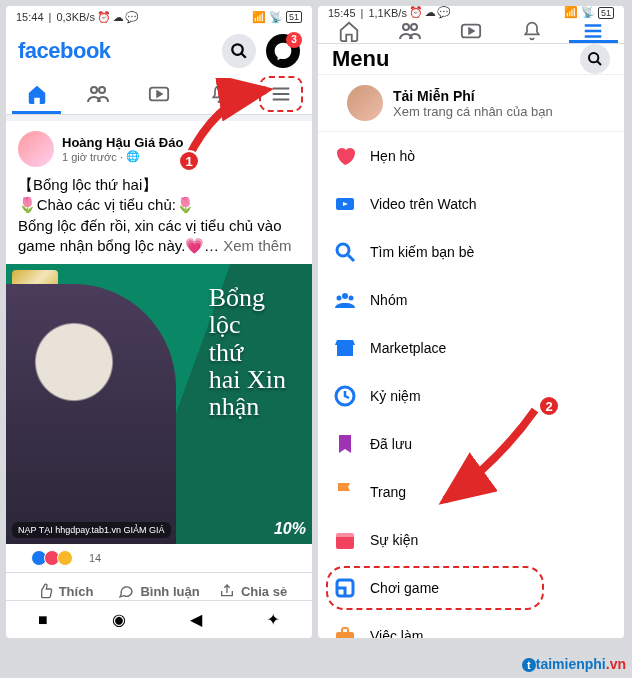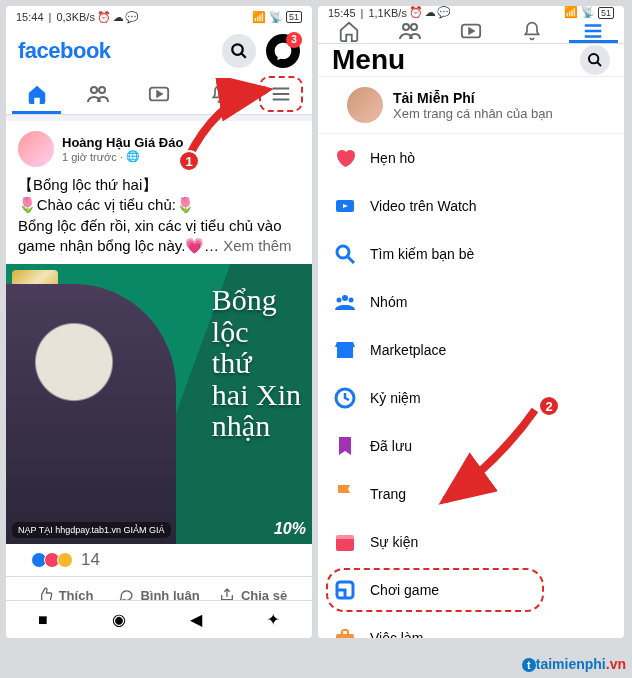--- a/index.html
+++ b/index.html
@@ -21,32 +21,32 @@
 .feed{flex:1;background:#f0f2f5;overflow:hidden}
 .post{background:#fff;margin-top:6px;padding:10px 12px 6px}
 .post-head{display:flex;gap:8px;align-items:center}
 .avatar{width:36px;height:36px;border-radius:50%;background:linear-gradient(135deg,#ff9a9e,#fecfef)}
 .post-name{font-weight:700;font-size:13px;color:#050505}
 .post-time{font-size:11px;color:#65676b;display:flex;align-items:center;gap:3px}
 .post-body{margin-top:8px;font-size:15px;color:#050505;line-height:1.35}
 .post-body .see-more{color:#65676b}
 .post-img{margin:8px -12px 0;height:280px;background:linear-gradient(110deg,#0a8765 55%,#0f6a4f 55%);position:relative;overflow:hidden}
 .post-img-char{position:absolute;left:0;bottom:0;width:170px;height:260px;background:radial-gradient(circle at 40% 30%,#e8e2d8 18%,transparent 19%),linear-gradient(180deg,#4a3c5a 0%,#2a2638 100%);border-top-right-radius:60% 40%}
-.post-img-text{position:absolute;right:11px;top:20px;color:#fff;font-family:cursive;font-size:30px;line-height:1.05;text-shadow:0 2px 3px rgba(0,0,0,.4)}
+.post-img-text{position:absolute;right:26px;top:20px;color:#fff;font-family:cursive;font-size:26px;line-height:1.05;text-shadow:0 2px 3px rgba(0,0,0,.4)}
 .post-img-banner{position:absolute;left:6px;bottom:6px;font-size:9px;color:#fff;background:rgba(0,0,0,.5);padding:3px 6px;border-radius:6px}
 .hhgd-logo{position:absolute;left:6px;top:6px;width:46px;height:28px;background:linear-gradient(135deg,#d4af37,#f4e5b8,#d4af37);border-radius:4px}
 .discount{position:absolute;right:6px;bottom:6px;font-size:16px;color:#fff;font-weight:900;font-style:italic}
-.reactions{padding:6px 16px;display:flex;align-items:center;gap:8px;font-size:17px;color:#65676b}
+.reactions{padding:6px 16px;display:flex;align-items:center;gap:16px;font-size:11px;color:#65676b}
 .react-icons{display:flex}
 .react-i{width:16px;height:16px;border-radius:50%;margin-left:-3px;border:1px solid #fff}
 .post-actions{display:flex;border-top:1px solid #dadde1;margin:0 -12px;padding:0 12px}
 .pa{flex:1;display:flex;align-items:center;justify-content:center;gap:6px;height:36px;font-size:13px;color:#65676b;font-weight:600}
 
 .menu-header{height:42px;background:#fff;display:flex;align-items:center;justify-content:space-between;padding:0 14px;border-bottom:1px solid #eee}
-.menu-title{font-size:28px;font-weight:800;color:#050505}
+.menu-title{font-size:22px;font-weight:800;color:#050505}
 .profile-row{background:#fff;display:flex;align-items:center;gap:10px;padding:10px 29px;border-bottom:1px solid #eee}
 .prof-av{width:36px;height:36px;border-radius:50%;background:linear-gradient(135deg,#c97,#eba)}
 .prof-name{font-weight:700;font-size:14px;color:#050505}
 .prof-sub{font-size:13px;color:#65676b}
 .menu-list{background:#fff}
 .mi{display:flex;align-items:center;gap:12px;padding:11px 14px;font-size:14px;color:#050505;position:relative}
 .mi-icon{width:26px;height:26px;border-radius:50%;display:flex;align-items:center;justify-content:center}
 .mi-hl{position:absolute;left:8px;right:80px;top:2px;bottom:2px;border:2px dashed #e02828;border-radius:18px;background:rgba(255,255,255,.6);z-index:-1}
 .navbar{height:38px;background:#fff;display:flex;align-items:center;justify-content:space-around;border-top:1px solid #dadde1}
 

